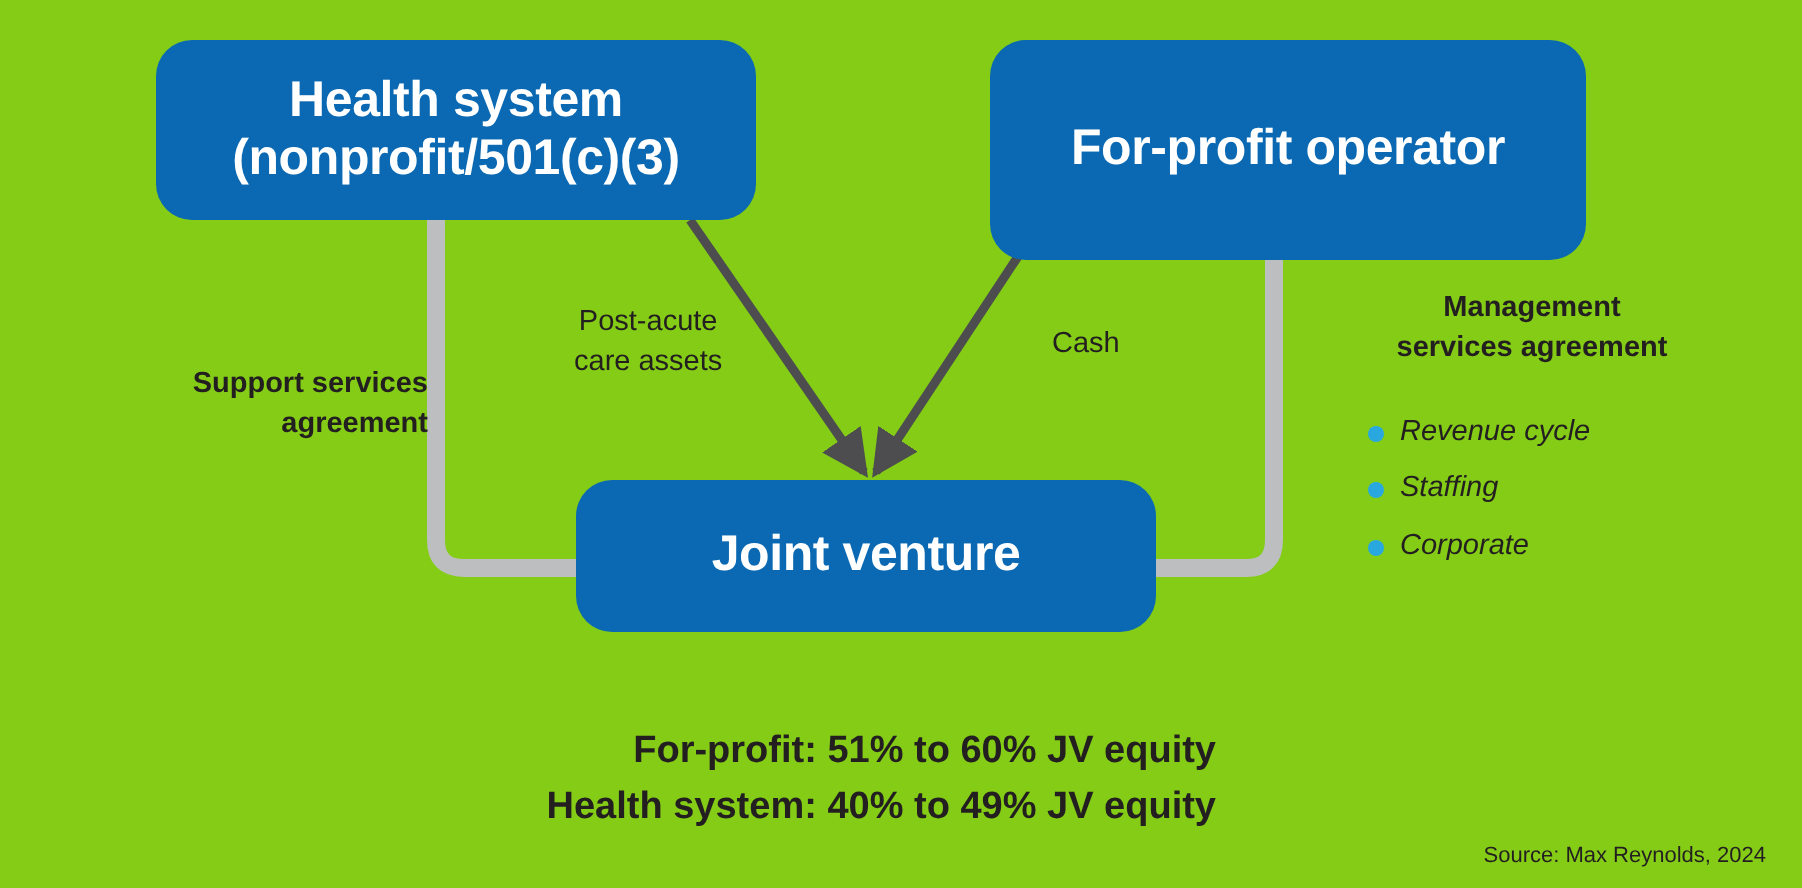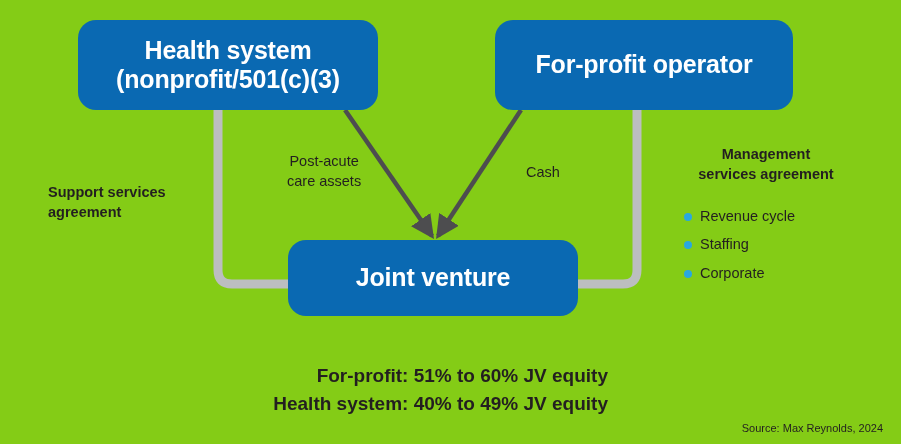--- a/index.html
+++ b/index.html
@@ -45,21 +45,21 @@
     left: 78px;
     top: 20px;
     width: 300px;
     height: 90px;
     font-size: 25px;
   }
   #node-forprofit {
     left: 495px;
     top: 20px;
     width: 298px;
-    height: 90px;
+    height: 110px;
     font-size: 25px;
   }
   #node-jv {
     left: 288px;
     top: 240px;
     width: 290px;
     height: 76px;
     font-size: 25px;
   }
   .node-label {
@@ -82,21 +82,21 @@
   #label-cash {
     left: 526px;
     top: 163px;
     text-align: left;
   }
   #label-support {
     position: absolute;
     left: 48px;
     top: 182px;
     width: 166px;
-    text-align: left;
+    text-align: right;
     font-size: 14.5px;
     font-weight: bold;
     color: #231f20;
     line-height: 1.4;
     white-space: pre-line;
     z-index: 4;
   }
   #msa {
     position: absolute;
     left: 680px;
@@ -111,20 +111,21 @@
     text-align: center;
     line-height: 1.4;
     white-space: pre-line;
     margin-bottom: 24px;
     width: 172px;
   }
   #msa-list {
     list-style: none;
     margin: 0;
     padding: 0;
+    font-style: italic;
   }
   #msa-list li {
     position: relative;
     padding-left: 20px;
     font-size: 14.5px;
     color: #231f20;
     line-height: 1.0;
     margin-bottom: 14px;
   }
   #msa-list li .dot {

